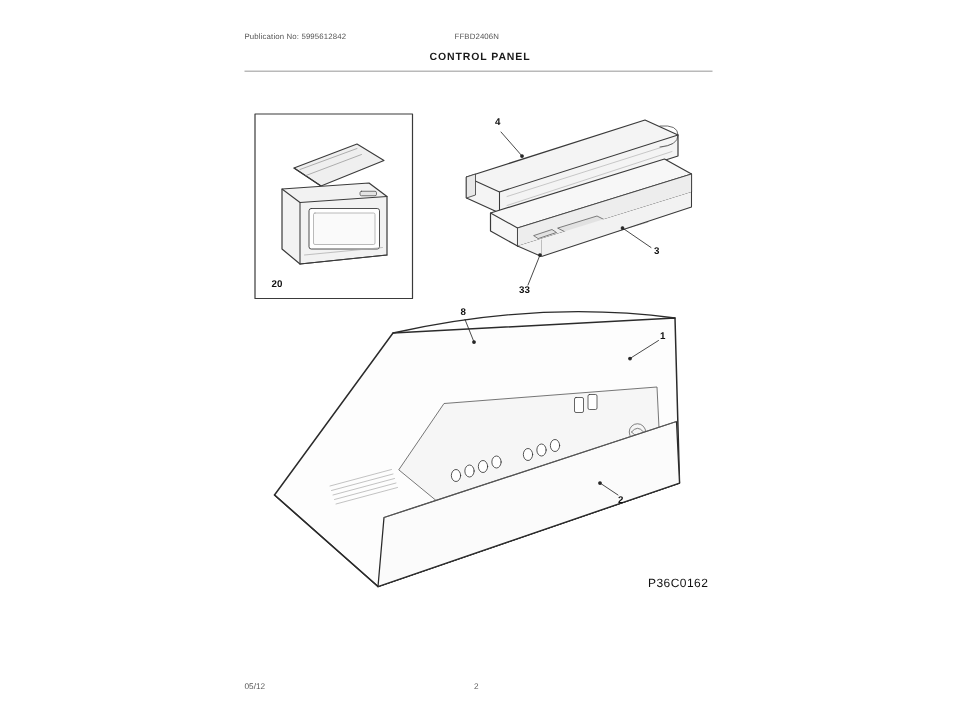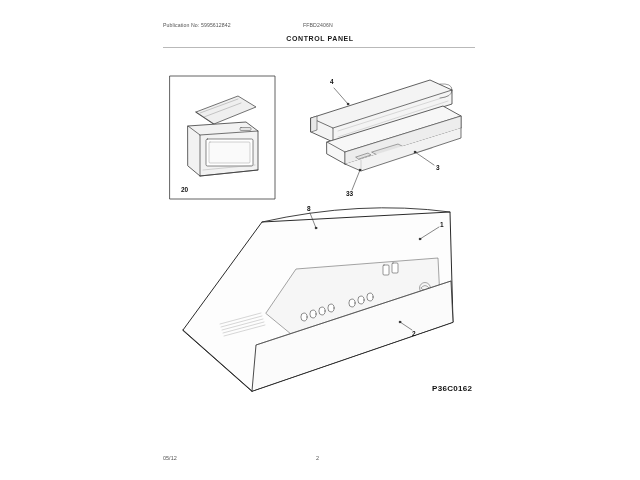--- a/index.html
+++ b/index.html
@@ -74,21 +74,21 @@
     font-size: 5.5px;
     color: #555;
   }
 
   
   .code {
     position: absolute;
     left: 432px;
     top: 384px;
     font-size: 8px;
-    font-weight: bold;
+    font-weight: normal;
     color: #111;
     letter-spacing: 0.3px;
   }
 
   
   #art {
     position: absolute;
     left: 0;
     top: 0;
   }

